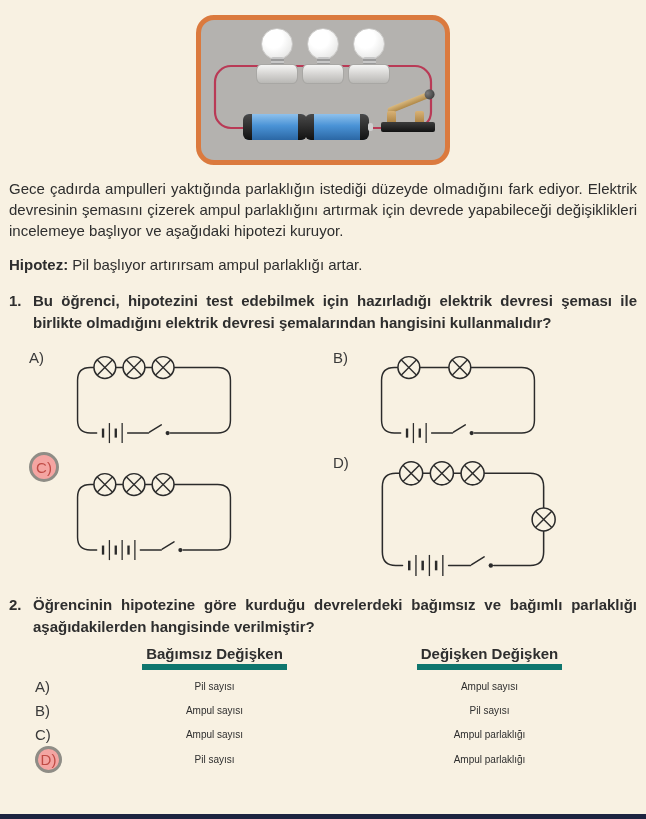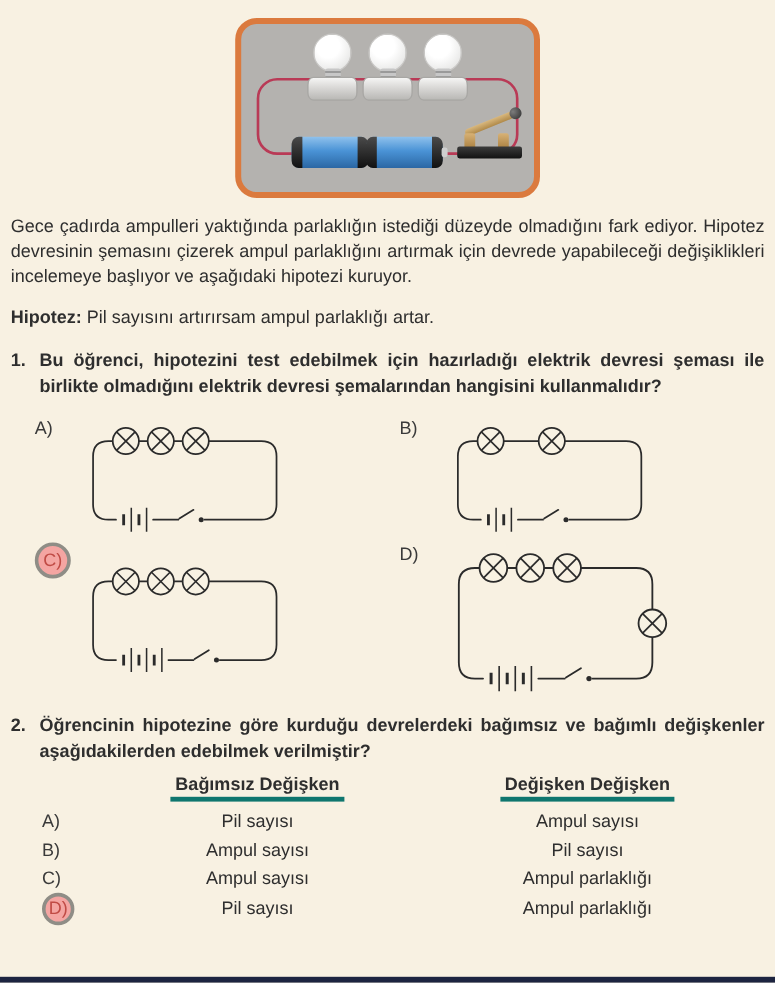--- a/index.html
+++ b/index.html
@@ -93,30 +93,30 @@
     justify-content:center;margin-right:4px;margin-top:0;overflow:hidden;
   }
   svg.circuit{display:block;margin-top:4px;}
 
   
   .vars-table{margin:8px 10px 0 26px;}
   .vars-grid{display:grid;grid-template-columns:42px 1fr 1fr;align-items:center;}
   .vars-head{margin-bottom:4px;}
   .vars-head .hdr{
     justify-self:center;font-weight:bold;font-size:15px;
-    border-bottom:4px solid #0f766e;padding:0 4px 2px 4px;
+    border-bottom:6px solid #0f766e;padding:0 4px 2px 4px;
   }
   .vars-row{height:24px;}
   .row-label{font-size:15px;color:#3a3a3a;display:inline-flex;align-items:center;}
   .row-label.circled{
     width:27px;height:27px;box-sizing:border-box;border-radius:50%;
     background:#f4a5a2;border:3px solid #8f8d86;color:#c04b45;
     justify-content:center;overflow:hidden;
   }
-  .cell-val{justify-self:center;font-size:15px;text-align:right;}
+  .cell-val{justify-self:center;font-size:10px;text-align:right;}
 
   .bottom-bar{position:absolute;left:0;bottom:0;width:646px;height:5px;background:#1d2440;}
 </style>
 </head>
 <body>
 
 <div class="content">
 
 
   <div class="photo-wrap">
@@ -154,23 +154,23 @@
         <div class="lever">
             <div class="tip"></div>
           </div>
         <div class="post p1"></div>
         <div class="post p2"></div>
         <div class="base"></div>
       </div>
     </div>
   </div>
 
-  <p class="para" style="margin-top:13px;">Gece çadırda ampulleri yaktığında parlaklığın istediği düzeyde olmadığını fark ediyor. Hipotez devresinin şemasını çizerek ampul parlaklığını artırmak için devrede yapabileceği değişiklikleri incelemeye başlıyor ve aşağıdaki hipotezi kuruyor.</p>
-
-  <p class="hypothesis"><b>Hipotez:</b> <span>Pil sayısını artırırsam ampul parlaklığı artar.</span></p>
+  <p class="para" style="margin-top:13px;">Gece çadırda ampulleri yaktığında parlaklığın istediği düzeyde olmadığını fark ediyor. Elektrik devresinin şemasını çizerek ampul parlaklığını artırmak için devrede yapabileceği değişiklikleri incelemeye başlıyor ve aşağıdaki hipotezi kuruyor.</p>
+
+  <p class="hypothesis"><b>Hipotez:</b> <span>Pil başlıyor artırırsam ampul parlaklığı artar.</span></p>
 
   <div class="question q1">
     <span class="q-num">1.</span>
     <span class="q-text">Bu öğrenci, hipotezini test edebilmek için hazırladığı elektrik devresi şeması ile birlikte olmadığını elektrik devresi şemalarından hangisini kullanmalıdır?</span>
   </div>
 
   <div class="q1-options">
     <div class="q1-option">
       <span class="opt-label">A)</span>
       <svg class="circuit" width="182" viewBox="0 0 200 104" height="95">
@@ -256,21 +256,21 @@
           <line x1="101.51480000000001" y1="26.4852" x2="118.48519999999999" y2="9.514800000000001" stroke="#2b2b2b" stroke-width="1.5"></line>
           <circle cx="184" cy="66" r="12" fill="#f8f2e3" stroke="#2b2b2b" stroke-width="1.6"></circle>
           <line x1="175.5148" y1="57.5148" x2="192.4852" y2="74.48519999999999" stroke="#2b2b2b" stroke-width="1.5"></line>
           <line x1="175.5148" y1="74.48519999999999" x2="192.4852" y2="57.5148" stroke="#2b2b2b" stroke-width="1.5"></line>
         </svg>
     </div>
   </div>
 
   <div class="question q2">
     <span class="q-num">2.</span>
-    <span class="q-text">Öğrencinin hipotezine göre kurduğu devrelerdeki bağımsız ve bağımlı değişkenler aşağıdakilerden edebilmek verilmiştir?</span>
+    <span class="q-text">Öğrencinin hipotezine göre kurduğu devrelerdeki bağımsız ve bağımlı parlaklığı aşağıdakilerden hangisinde verilmiştir?</span>
   </div>
 
   <div class="vars-table">
     <div class="vars-grid vars-head">
       <span></span>
       <span class="hdr">Bağımsız Değişken</span>
       <span class="hdr">Değişken Değişken</span>
     </div>
     <div class="vars-grid vars-row">
       <span class="row-label">A)</span>

